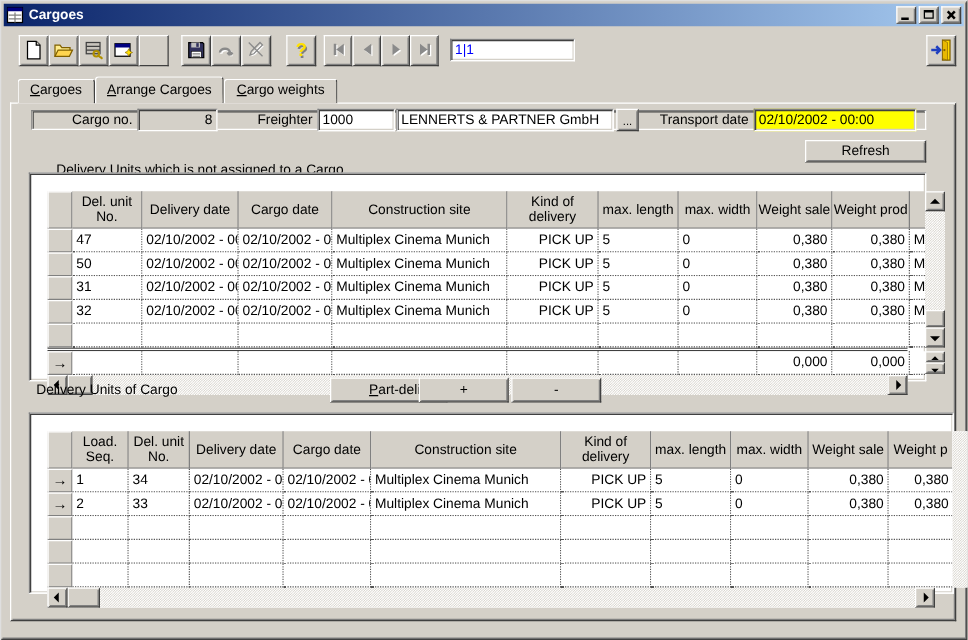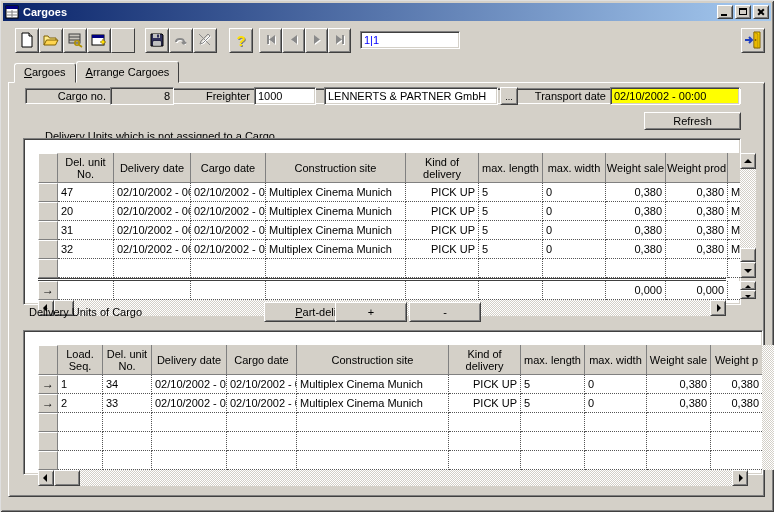--- a/index.html
+++ b/index.html
@@ -61,21 +61,21 @@
   #formbar { position: absolute; left: 16px; top: 5px; width: 716px; height: 16px;
              background:#d4d0c8; border:1px solid; border-color:#808080 #fff #fff #808080;
              box-shadow: inset 1px 1px 0 #404040, inset -1px -1px 0 #d4d0c8;
              display:flex; align-items:center; }
   .flabel { text-align: right; }
   .ffield { height: 18px; font-size: 11px; font-family:"Liberation Sans",sans-serif; padding: 0 3px; outline:none; }
   #cargo-no-label { margin-left: 28px; width: 52px; }
   #cargo-no-field { margin-left: 4px; width: 64px; text-align: right; background:#d4d0c8; color:#000; }
   #freighter-label { margin-left: 28px; width: 48px; }
   #freighter-code  { margin-left: 4px; width: 62px; }
-  #freighter-name  { margin-left: 8px; width: 174px; }
+  #freighter-name  { margin-left: 1px; width: 174px; }
   #browse-btn { margin-left: 2px; width: 18px; height: 18px; font-size: 9px; line-height: 8px; text-align:center; padding-top:5px; }
   #transport-label { margin-left: 16px; width: 72px; text-align: right; }
   #transport-field { margin-left: 4px; width: 130px; background: #ffff00; border-color:#808080 #fff #fff #808080; }
 
   #refresh-btn { position: absolute; left: 635px; top: 29px; width: 97px; height: 18px;
                  text-align:center; padding-top: 2px; }
 
   .section-label { position: absolute; }
   #label-unassigned { left: 20px; top: 47px; padding-left: 16px; }
   #label-cargo { left: 20px; top: 223px; }
@@ -268,20 +268,21 @@
         <path d="M10 1l4 2v14l-4-1z" fill="#e8b800" stroke="#806000" stroke-width="0.5"></path>
         <circle cx="11.5" cy="9" r="0.9" fill="#806000"></circle>
         <path d="M1 9h6M5 6l3 3-3 3" stroke="#2040c0" stroke-width="2" fill="none"></path>
       </svg>
     </span>
   </div>
 
   <div id="tabstrip">
     <span class="tab"><span class="accel">Cargoes</span></span>
     <span class="tab active"><span class="accel">Arrange Cargoes</span></span>
+    <span class="tab"><span class="accel">Cargo weights</span></span>
   </div>
 
   <div id="page">
 
     <div id="formbar">
       <span class="flabel" id="cargo-no-label">Cargo no.</span>
       <input class="ffield sunken" id="cargo-no-field" readonly="" value="8" style="">
       <span class="flabel" id="freighter-label">Freighter</span>
       <input class="ffield sunken" id="freighter-code" readonly="" value="1000" style="">
       <input class="ffield sunken" id="freighter-name" readonly="" value="LENNERTS &amp; PARTNER GmbH" style="">
@@ -318,21 +319,21 @@
             <span class="cell t1c4">Multiplex Cinema Munich</span>
             <span class="cell t1c5 num">PICK UP</span>
             <span class="cell t1c6">5</span>
             <span class="cell t1c7">0</span>
             <span class="cell t1c8 num">0,380</span>
             <span class="cell t1c9 num">0,380</span>
             <span class="cell t1c10">M</span>
           </div>
           <div class="grow">
             <span class="selcell t1c0"></span>
-            <span class="cell t1c1">20</span>
+            <span class="cell t1c1">50</span>
             <span class="cell t1c2">02/10/2002 - 00:00</span>
             <span class="cell t1c3">02/10/2002 - 00:00</span>
             <span class="cell t1c4">Multiplex Cinema Munich</span>
             <span class="cell t1c5 num">PICK UP</span>
             <span class="cell t1c6">5</span>
             <span class="cell t1c7">0</span>
             <span class="cell t1c8 num">0,380</span>
             <span class="cell t1c9 num">0,380</span>
             <span class="cell t1c10">M</span>
           </div>

